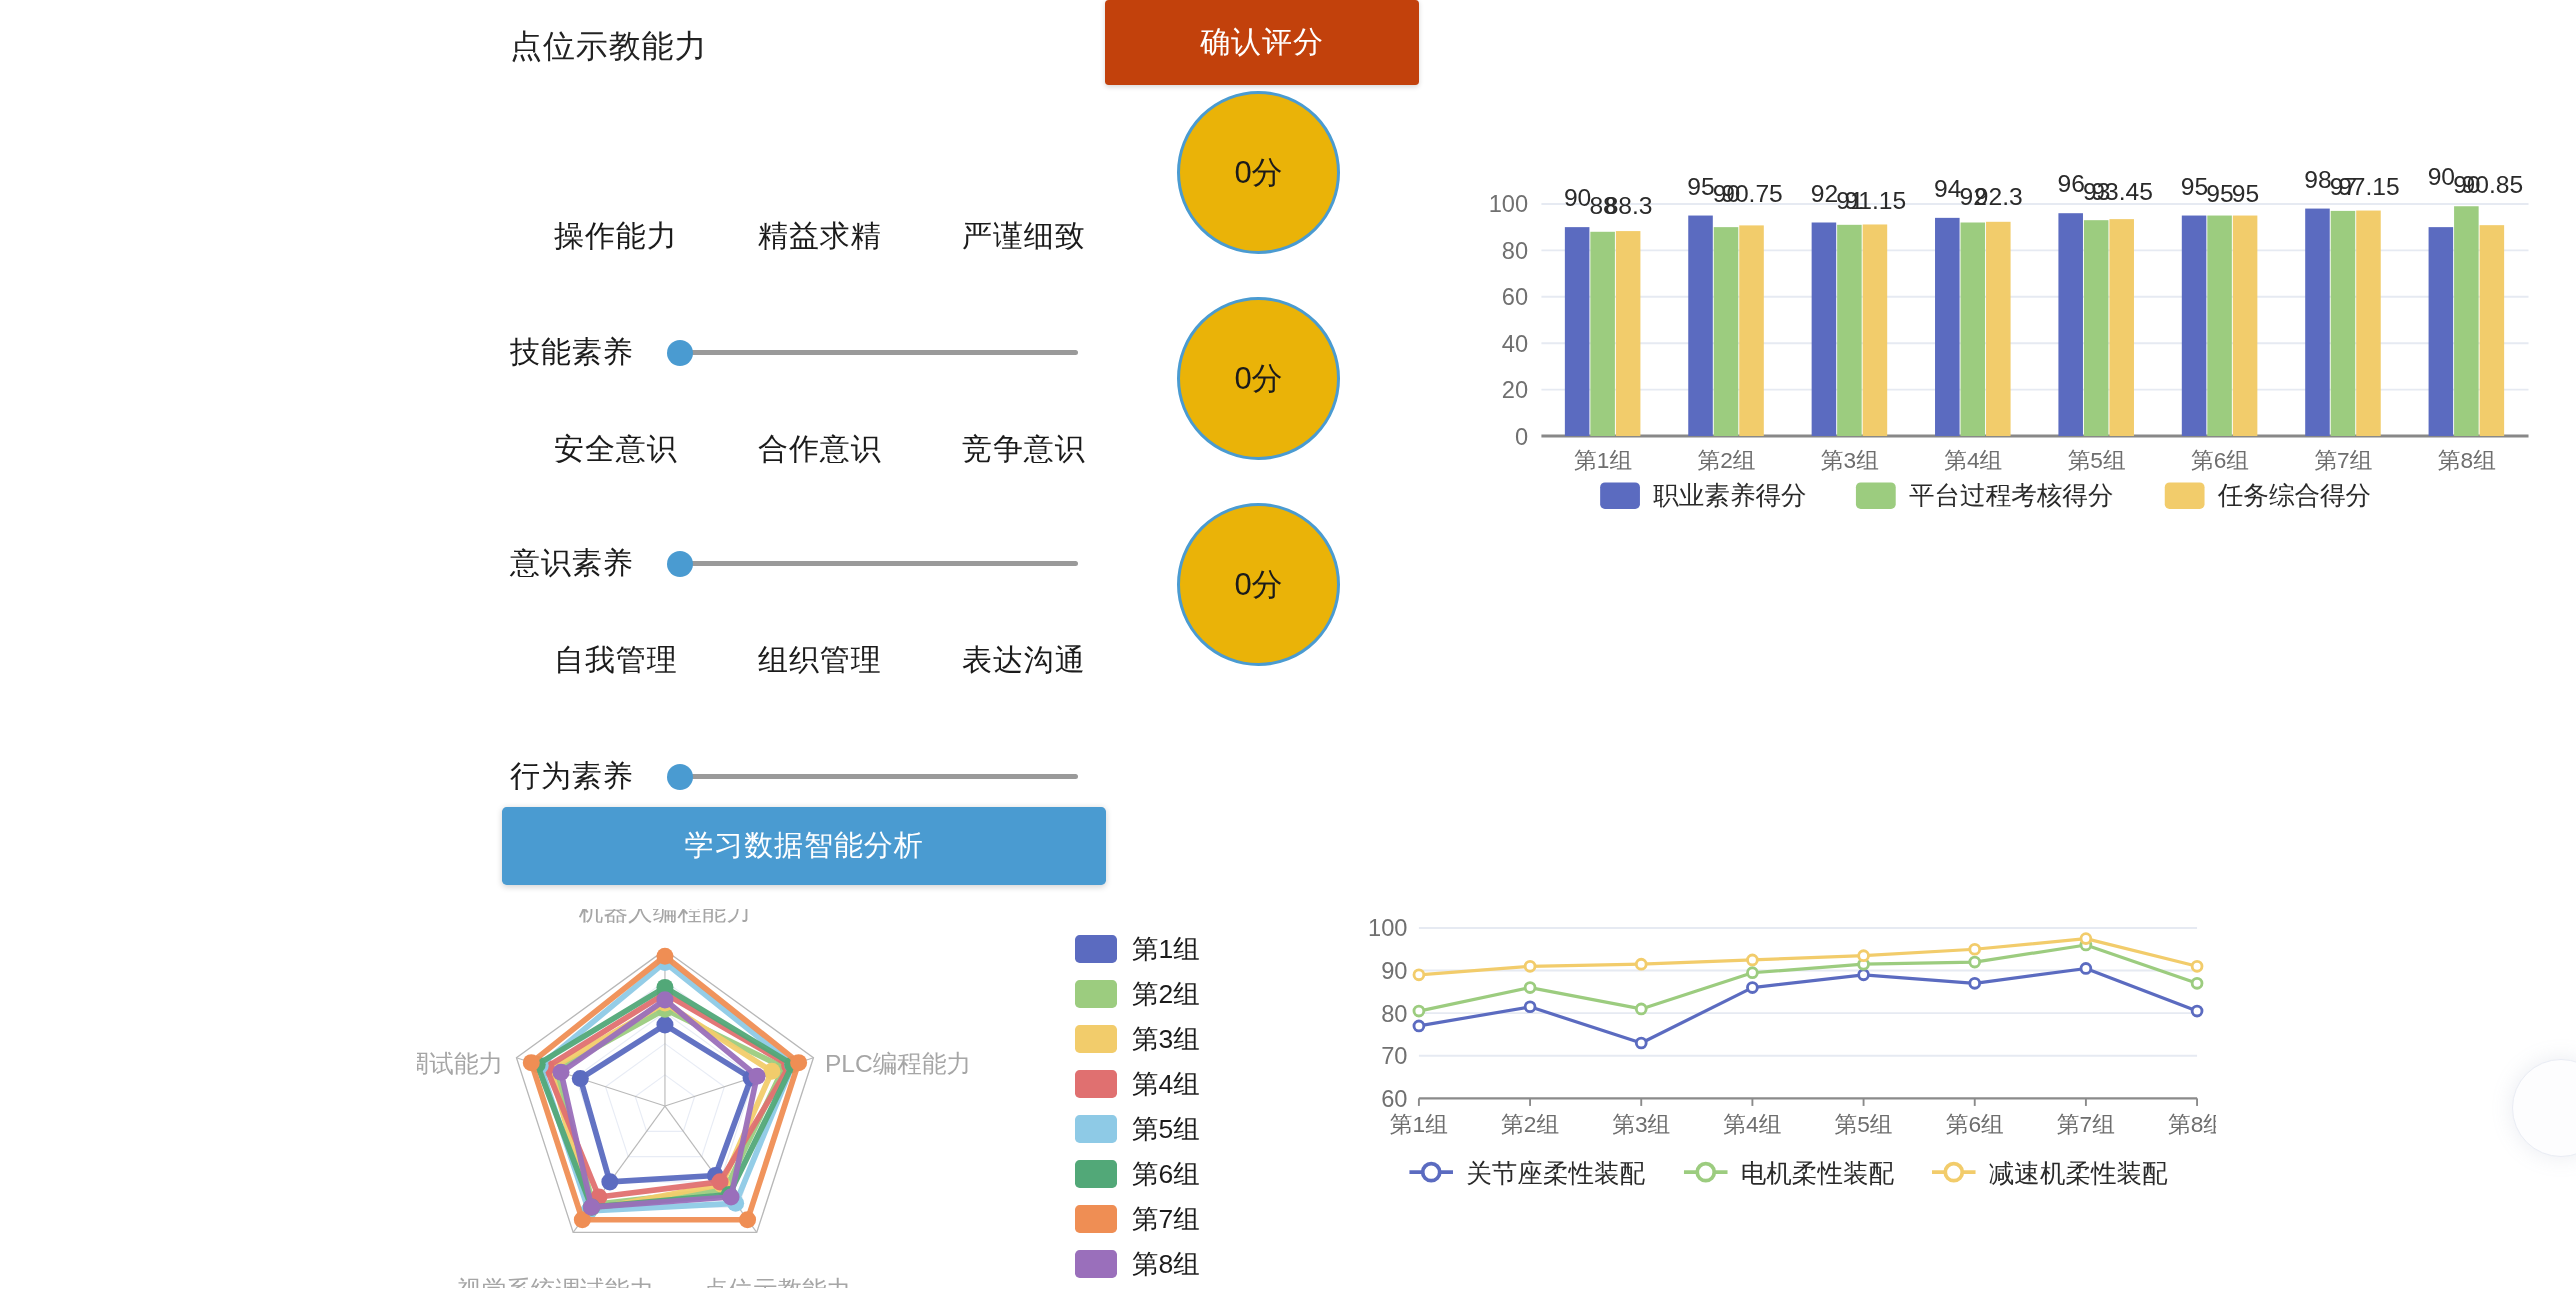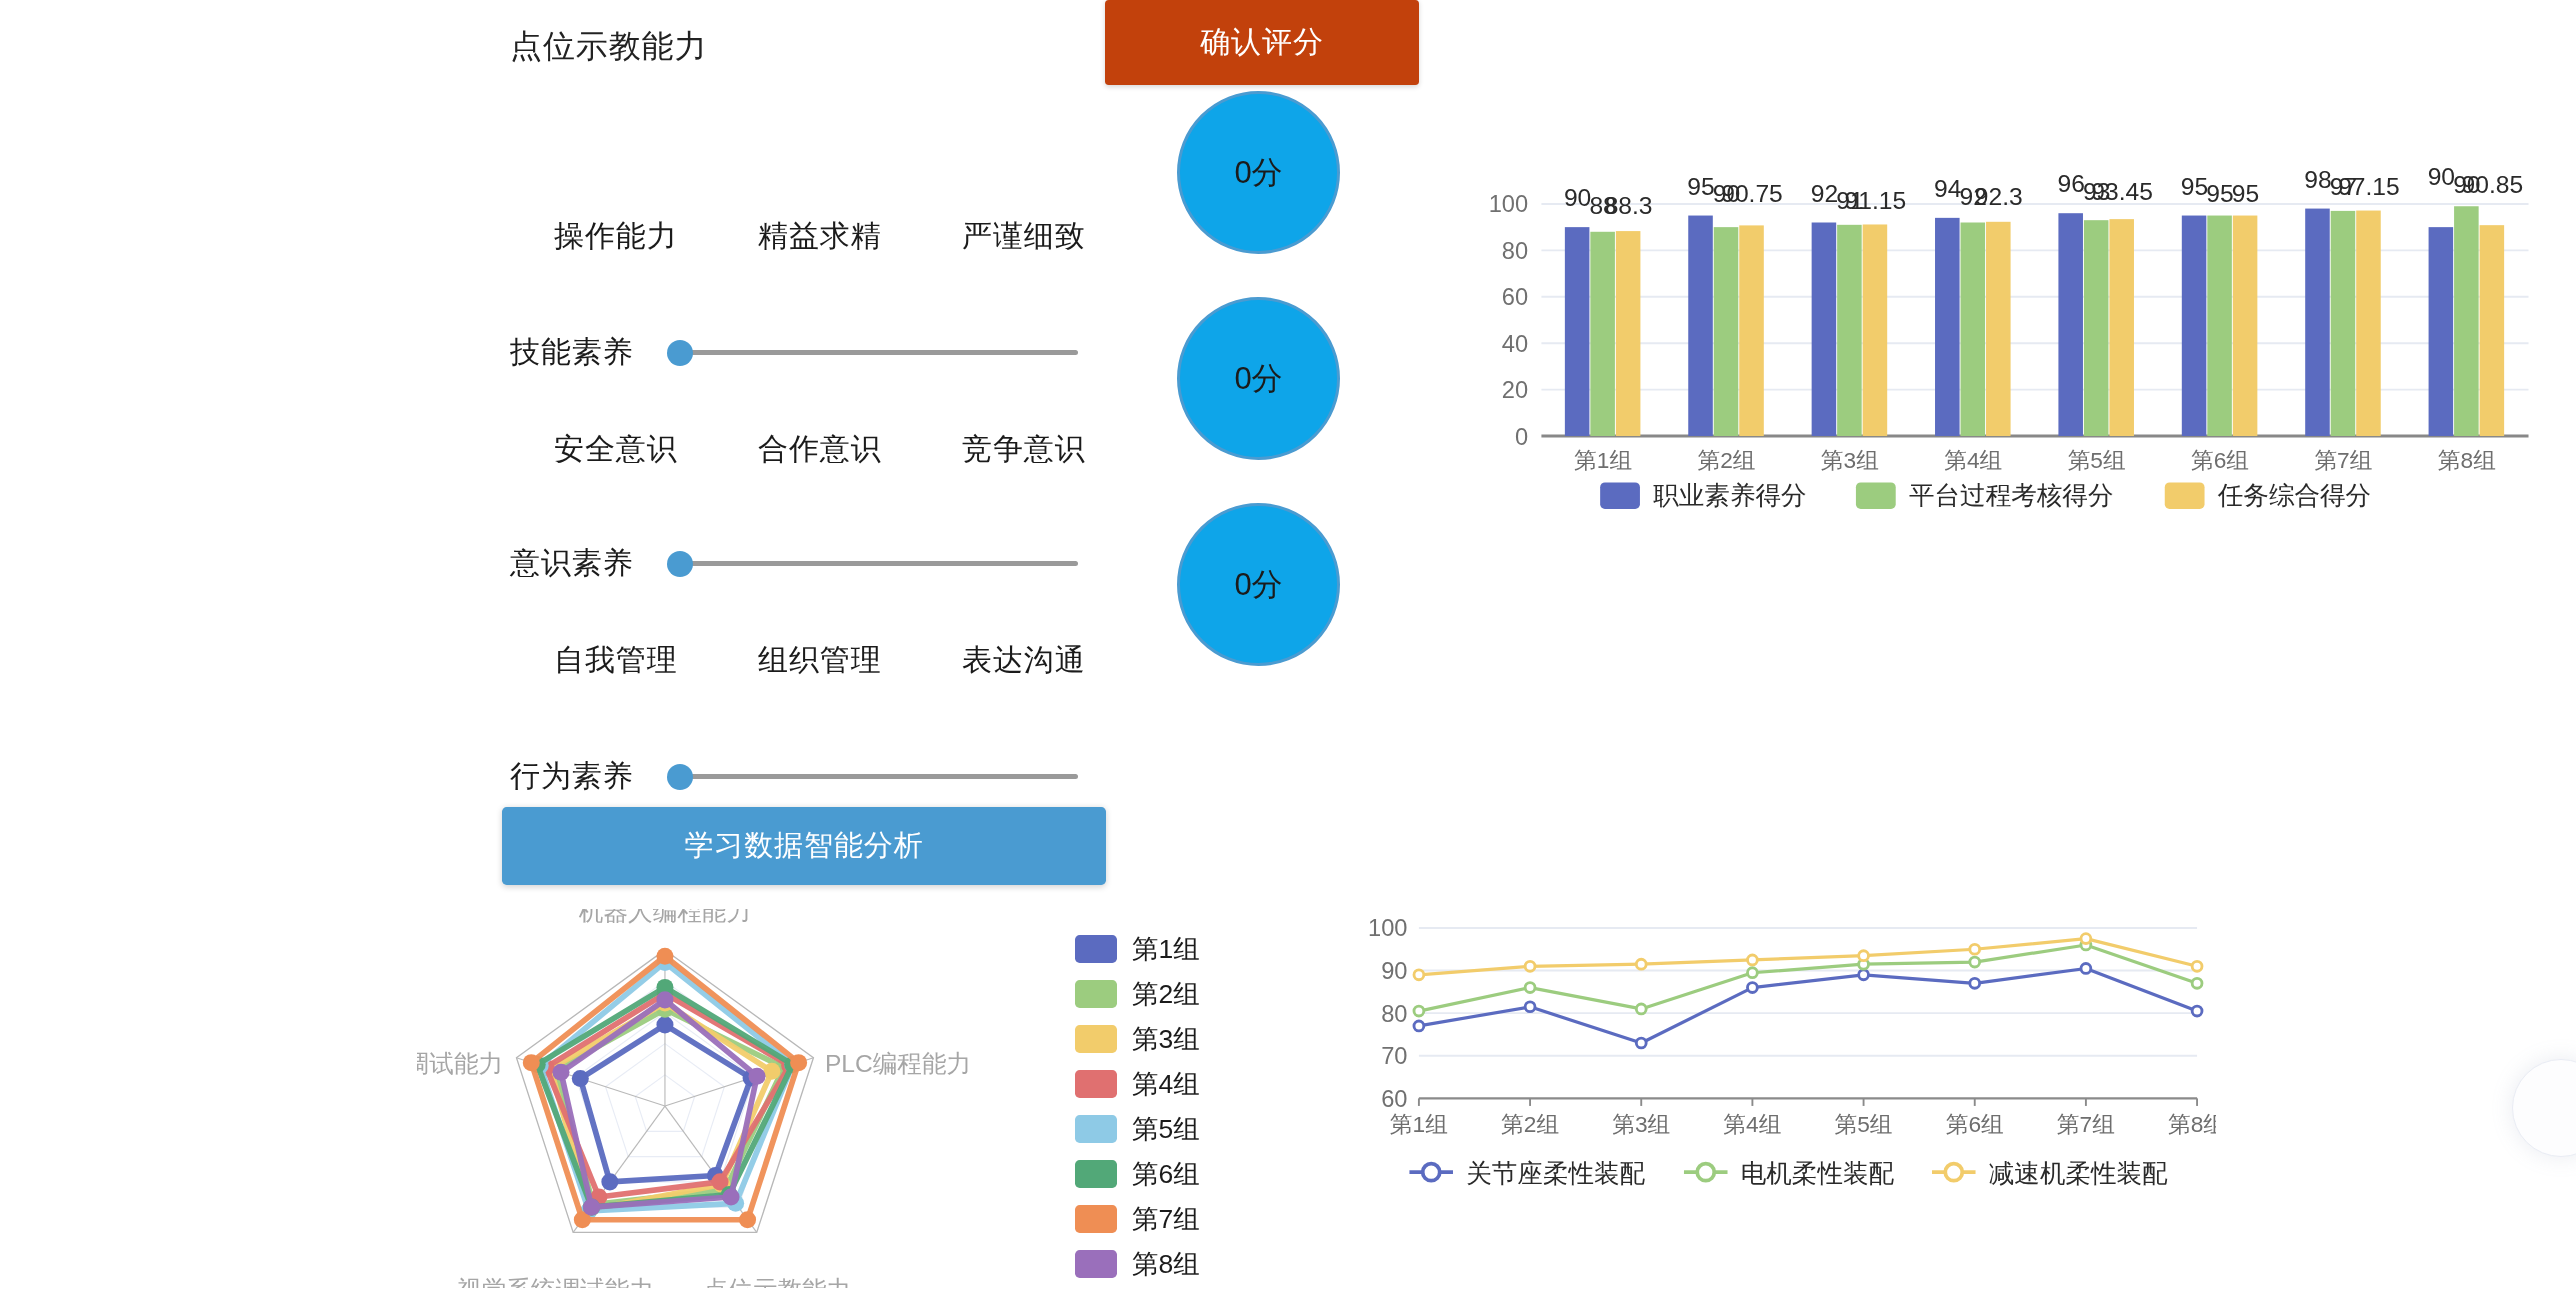--- a/index.html
+++ b/index.html
@@ -68,21 +68,21 @@
     border: none; border-radius: 4.7px;
     display: flex; align-items: center; justify-content: center;
     box-shadow: 0 1.9px 6.6px rgba(0,0,0,.18);
     cursor: pointer;
   }
 
   
   .score-circle {
     position: absolute; left: 1177px;
     width: 163px; height: 163px; border-radius: 50%;
-    border: 3.8px solid #4a9bd1; background: #0ea5e9;
+    border: 3.8px solid #4a9bd1; background: #eab308;
     display: flex; align-items: center; justify-content: center;
     font-size: 31px; color: #1b1b1b;
   }
   #score-0 { top: 91px; }
   #score-1 { top: 297px; }
   #score-2 { top: 503px; }
 
   
   .axis-txt { fill: #707070; font-size: 25px; font-family: "Liberation Sans", sans-serif; }
   .axis-txt-sm { fill: #6e6e6e; font-size: 24px; font-family: "Liberation Sans", sans-serif; }

